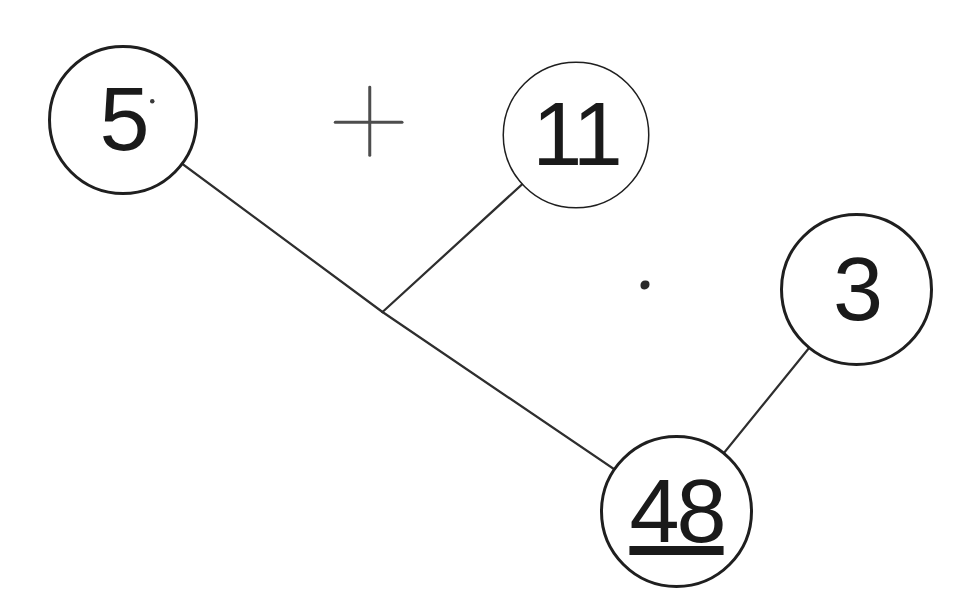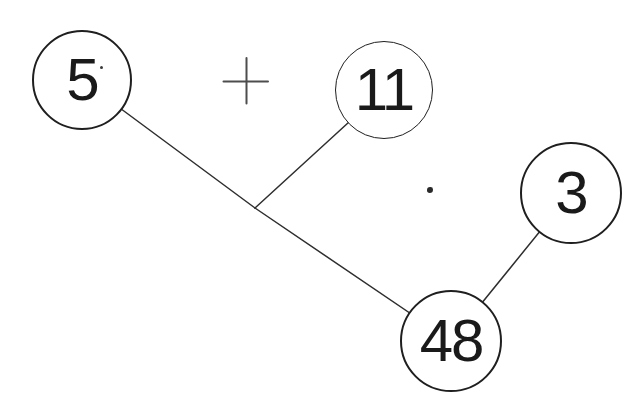--- a/index.html
+++ b/index.html
@@ -40,21 +40,21 @@
     font-size: 60px;
     letter-spacing: -2px;
     line-height: 1;
     user-select: none;
   }
   
   .n5  { left: 32px;  top: 30px;  width: 100px; height: 100px; }
   .n11 { left: 335px; top: 41px;  width: 98px;  height: 98px;  border-width: 1.8px; }
   .n16 { left: 205px; top: 158px; width: 100px; height: 100px; }
   .n3  { left: 520px; top: 142px; width: 102px; height: 102px; }
-  .n48 { left: 400px; top: 290px; width: 102px; height: 102px; border-width: 2.4px; }
+  .n48 { left: 400px; top: 290px; width: 102px; height: 102px; border-width: 2.4px; text-decoration: underline; }
 
   .op-plus {
     position: absolute;
     z-index: 3;
     left: 222px;
     top: 57px;
     width: 48px;
     height: 48px;
   }
   .op-plus line {

